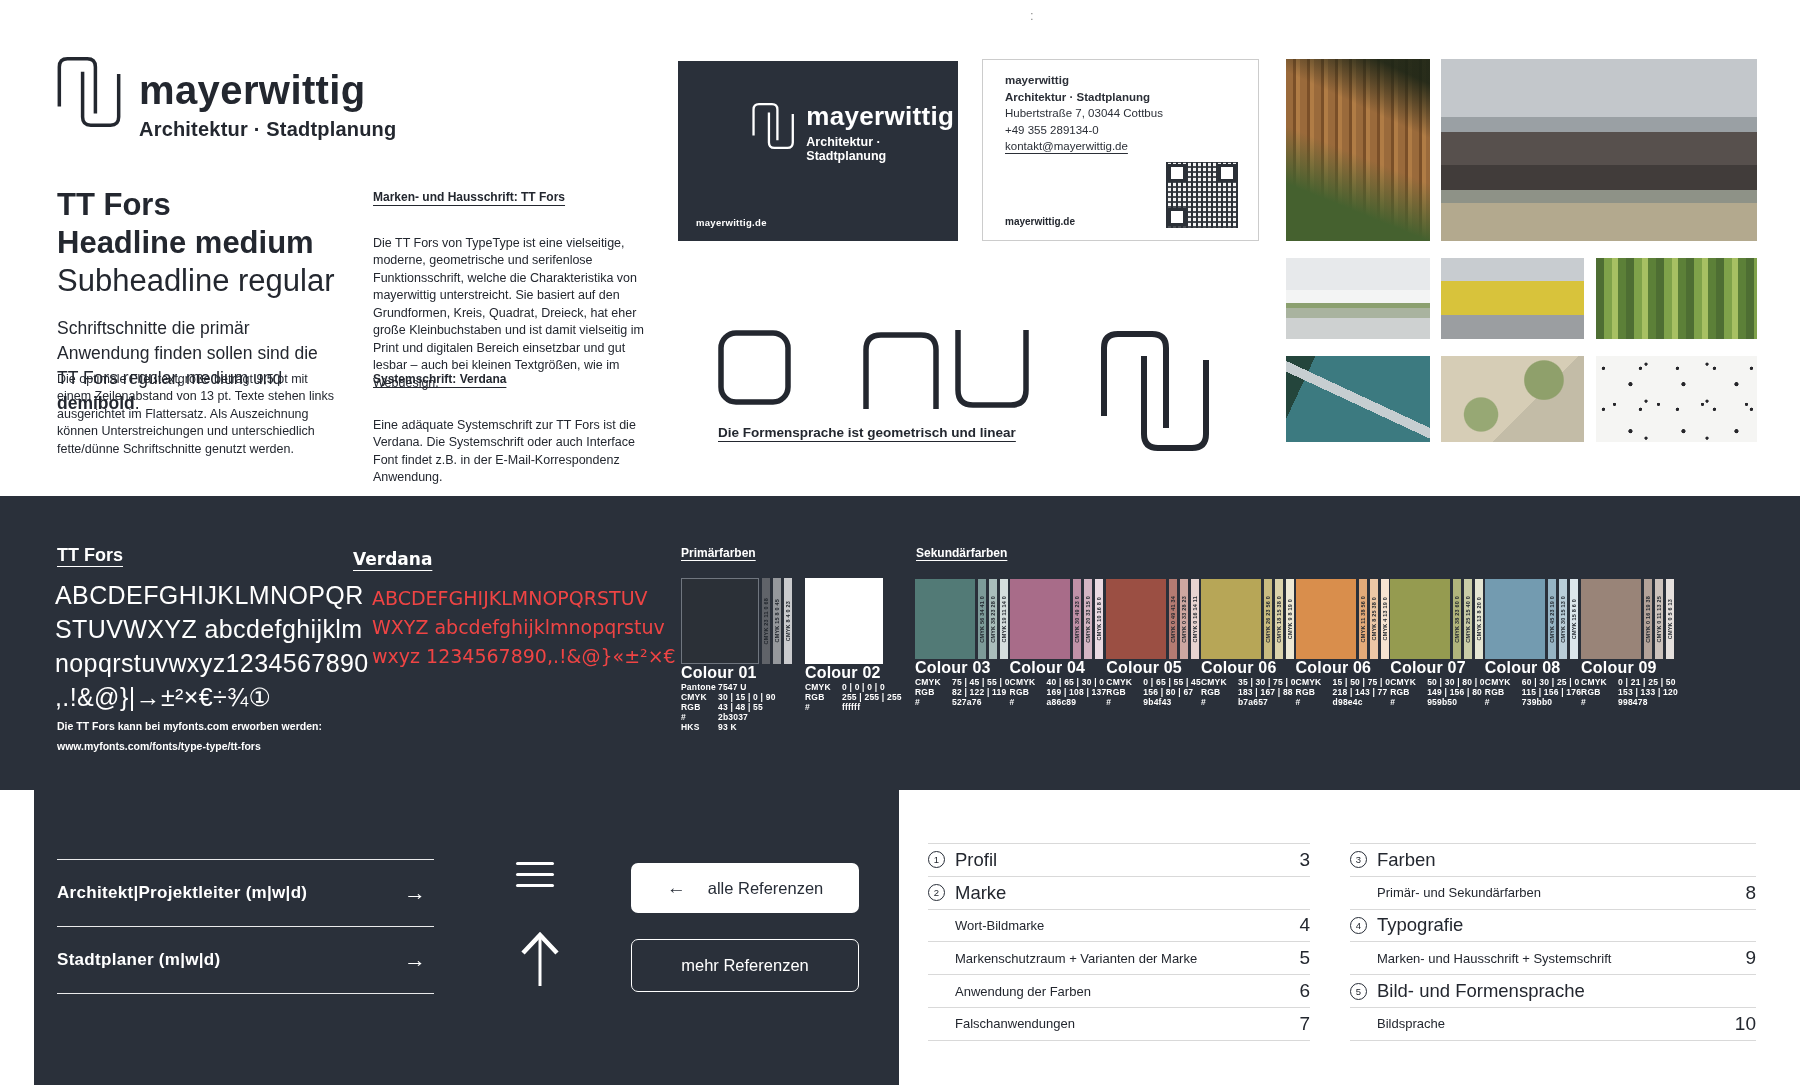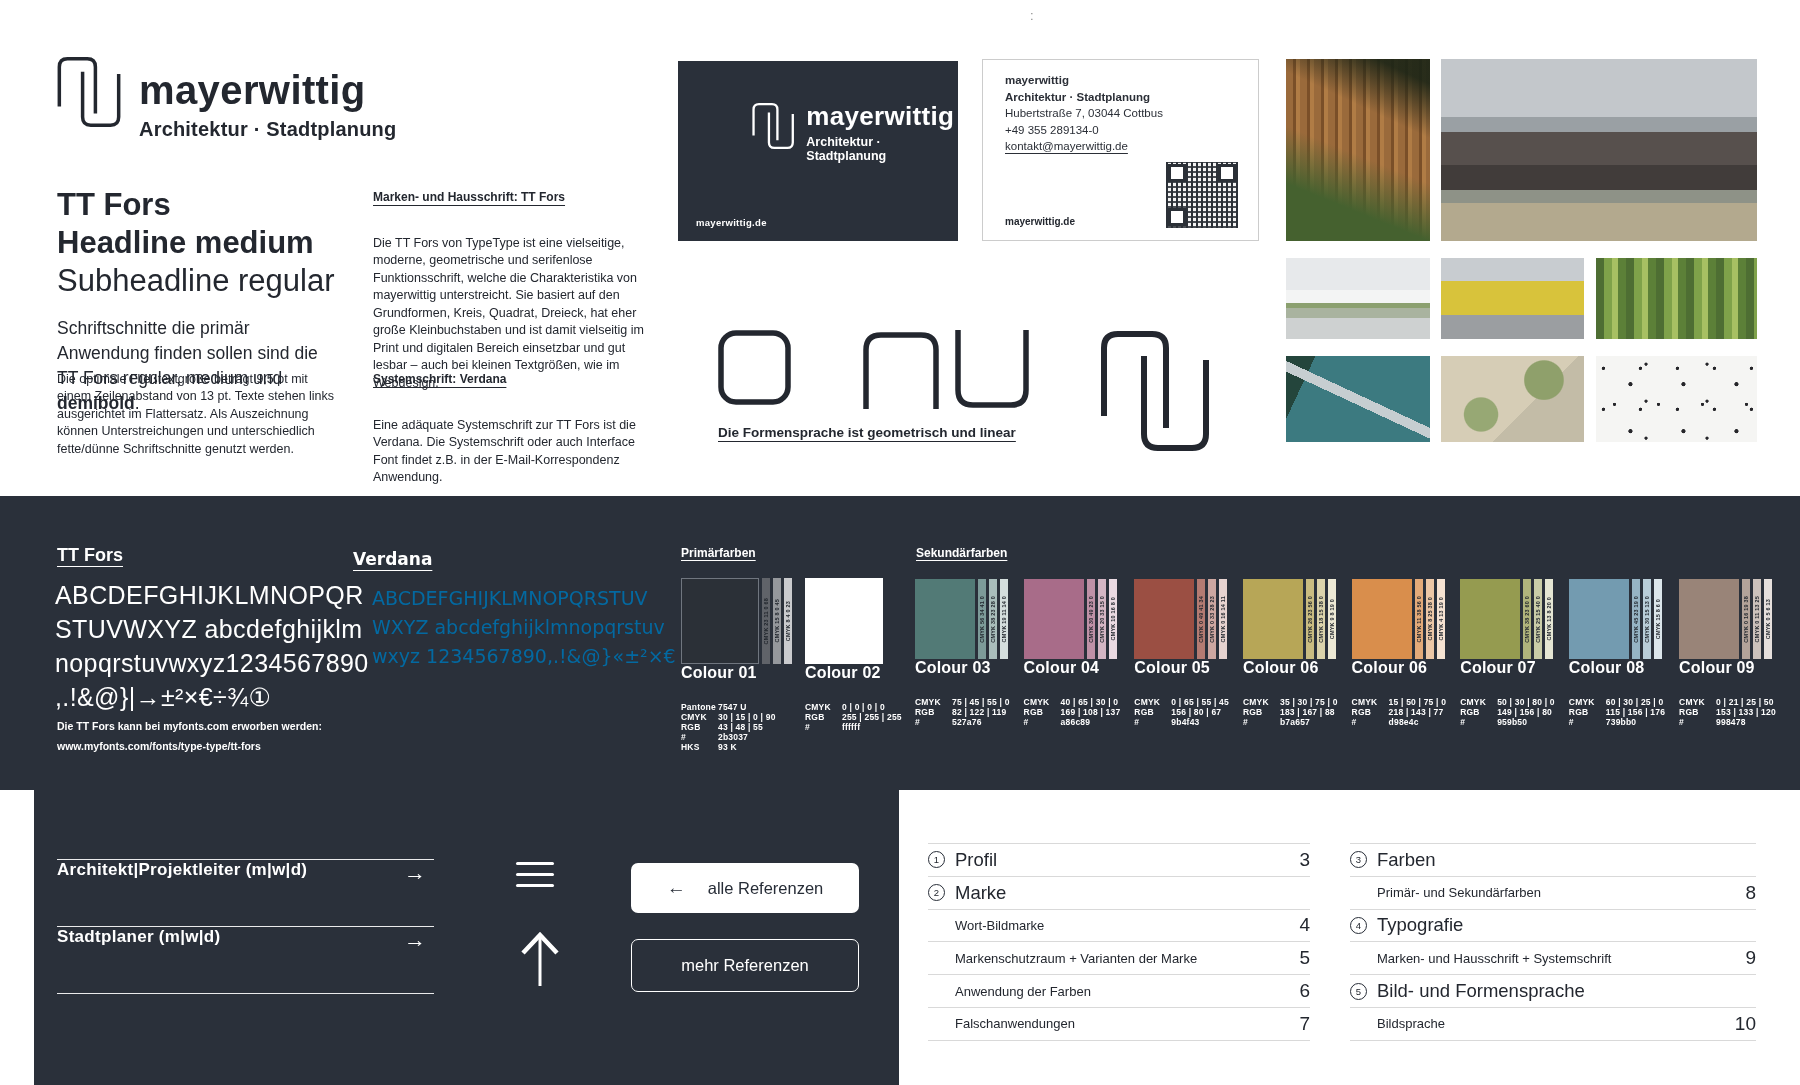--- a/index.html
+++ b/index.html
@@ -94,48 +94,48 @@
   .mid-band{position:absolute;left:0;top:496px;width:1800px;height:294px;background:#2a303a;color:#fff}
   .spec-title{position:absolute;font-weight:600;text-decoration:underline;text-underline-offset:5px;
       text-decoration-thickness:1px;color:#fff}
   #spec-tt-title{left:57px;top:545px;font-size:18px}
   #spec-tt-sample{position:absolute;left:55px;top:578px;font-size:25px;line-height:34px;
       white-space:pre-line;color:#fff;letter-spacing:.4px}
   #spec-tt-note{position:absolute;left:57px;top:716px;font-size:10.5px;font-weight:700;line-height:20px;
       white-space:pre-line;color:#fff}
   #spec-v-title{left:353px;top:549px;font-size:17px;font-family:"DejaVu Sans",sans-serif}
   #spec-v-sample{position:absolute;left:372px;top:584px;font-size:19px;line-height:29px;
-      white-space:pre-line;color:#0369a1;font-family:"DejaVu Sans",sans-serif}
+      white-space:pre-line;color:#ef4444;font-family:"DejaVu Sans",sans-serif}
 
   .palette-label{position:absolute;color:#fff;font-size:12px;font-weight:700;
       text-decoration:underline;text-underline-offset:3px}
   #primary-label{left:681px;top:546px}
   #secondary-label{left:916px;top:546px}
   .swatch-row{position:absolute;display:flex}
   #primary-row{left:681px;top:578px;gap:13px}
-  #secondary-row{left:915px;top:579px;gap:14px}
+  #secondary-row{left:915px;top:579px;}
   .swatch{color:#fff}
   .swatch-vis{display:flex;gap:3px}
   .sq{border:1px solid transparent;box-sizing:border-box}
   #primary-row .sq{width:78px;height:86px}
   #secondary-row .sq{width:60px;height:80px}
   .strip{width:8px;display:flex;align-items:center;justify-content:center;overflow:hidden}
   #primary-row .strip{height:86px}
   #secondary-row .strip{height:80px}
   .strip-label{writing-mode:vertical-rl;transform:rotate(180deg);font-size:5.5px;font-weight:700;
       color:#1f242b;white-space:nowrap;letter-spacing:.2px}
   .swatch-name{font-size:16px;font-weight:600;letter-spacing:.2px}
-  .swatch-rows{margin-top:20px}
+  .swatch-rows{margin-top:0}
   .crow{display:flex;font-size:8.5px;font-weight:700;line-height:10px;letter-spacing:.2px}
   .ck{width:37px;flex:none}
 
   
   .bottom-panel{position:absolute;left:34px;top:790px;width:865px;height:295px;background:#2a303a}
   .job-list{position:absolute;left:57px;top:859px;width:377px;color:#fff}
-  .job-row{height:66px;display:flex;justify-content:space-between;
+  .job-row{height:66px;display:flex;align-items:center;justify-content:space-between;
       border-top:1px solid rgba(255,255,255,.9);cursor:pointer}
   .job-row:last-child{border-bottom:1px solid rgba(255,255,255,.9)}
   .job-label{font-size:17px;font-weight:600;letter-spacing:.3px}
   .job-arrow{font-size:22px;margin-right:8px;font-weight:400}
   .hamburger{position:absolute;left:516px;top:862px;width:38px;cursor:pointer}
   .hamburger .bar{height:2.5px;background:#fff;margin-bottom:8.5px;border-radius:2px}
   .up-arrow{position:absolute;left:517px;top:930px;cursor:pointer}
   .btn-all{position:absolute;left:631px;top:863px;width:228px;height:50px;background:#fff;color:#272d37;
       border-radius:7px;display:flex;align-items:center;justify-content:center;gap:22px;
       font-size:16.5px;cursor:pointer}

